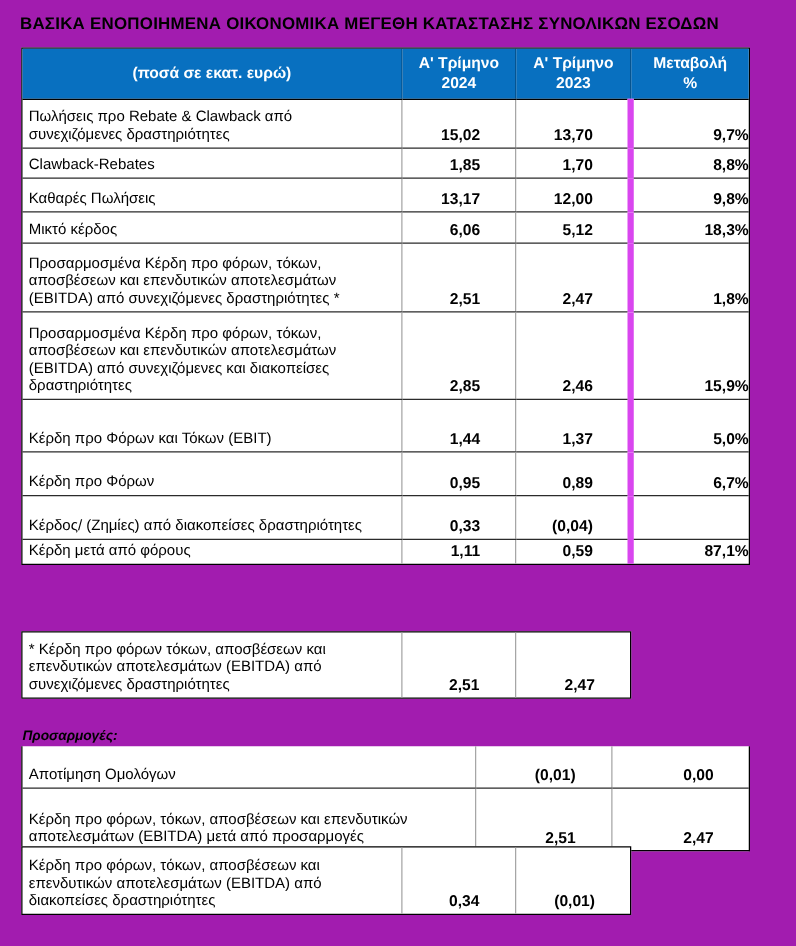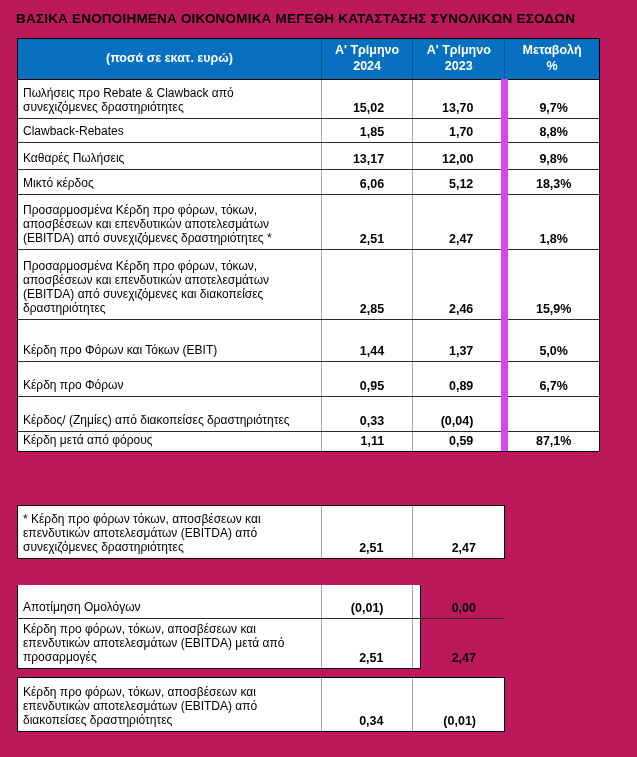--- a/index.html
+++ b/index.html
@@ -1,20 +1,20 @@
 <!DOCTYPE html>
 <html style="--header-bg: #0870C0; --header-text: #FFFFFF;"><head>
 <meta charset="utf-8">
 <style>
   html, body { margin: 0; padding: 0; background: #ffffff; }
   .page {
     position: relative;
     width: 637px;
     height: 757px;
-    background: #be185d;
+    background: #a21caf;
     font-family: "Liberation Sans", "DejaVu Sans", sans-serif;
     color: #000000;
     overflow: hidden;
   }
   .doc-title {
     position: absolute;
     left: 16px;
     top: 11px;
     font-size: 13.5px;
     font-weight: bold;
@@ -22,21 +22,21 @@
     white-space: nowrap;
   }
   .box {
     position: absolute;
     border: 1.5px solid #000000;
     background: #ffffff;
     box-sizing: border-box;
   }
   .t1-box { left: 17px; top: 38px;  width: 583px; }
   .t2a-box { left: 17px; top: 505px; width: 488px; }
-  .t2b-box { left: 17px; top: 585px; width: 404px; border-top: none; }
+  .t2b-box { left: 17px; top: 597px; width: 583px; border-top: none; }
   .t3-box { left: 17px; top: 677px; width: 488px; }
   .adjustments-heading {
     position: absolute;
     left: 18px;
     top: 583px;
     font-size: 11px;
     font-weight: bold;
     font-style: italic;
   }
   table {
@@ -73,24 +73,24 @@
     line-height: 1.16;
   }
   td.val {
     text-align: right;
     padding-right: 28px;
     font-weight: bold;
     font-size: 12.5px;
     border-left: 1px solid #a6a6a6;
   }
   td.pct {
-    text-align: center;
+    text-align: right;
     font-weight: bold;
     font-size: 12.5px;
-    border-left: 7px solid #d946ef;
+    border-left: 5px solid #d946ef;
   }
   tbody tr td { border-bottom: 1px solid #2b2b2b; }
   tbody tr:last-child td { border-bottom: none; }
   
   .h39 { height: 39px; } .h24 { height: 24px; } .h27 { height: 27px; }
   .h25 { height: 25px; } .h55 { height: 55px; } .h70 { height: 70px; }
   .h42 { height: 42px; } .h35 { height: 35px; } .h18 { height: 18px; }
   .h52 { height: 52px; } .h33 { height: 33px; } .h50 { height: 50px; }
   .h53 { height: 53px; }
 </style>

